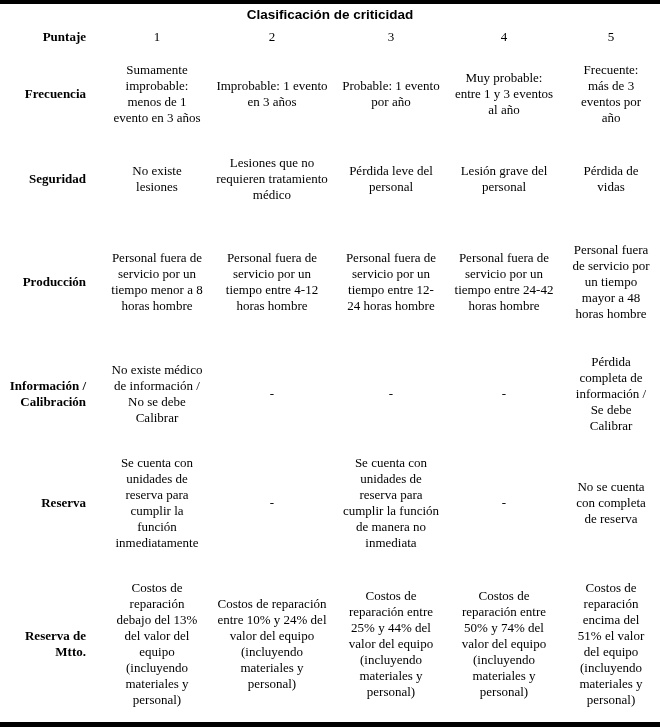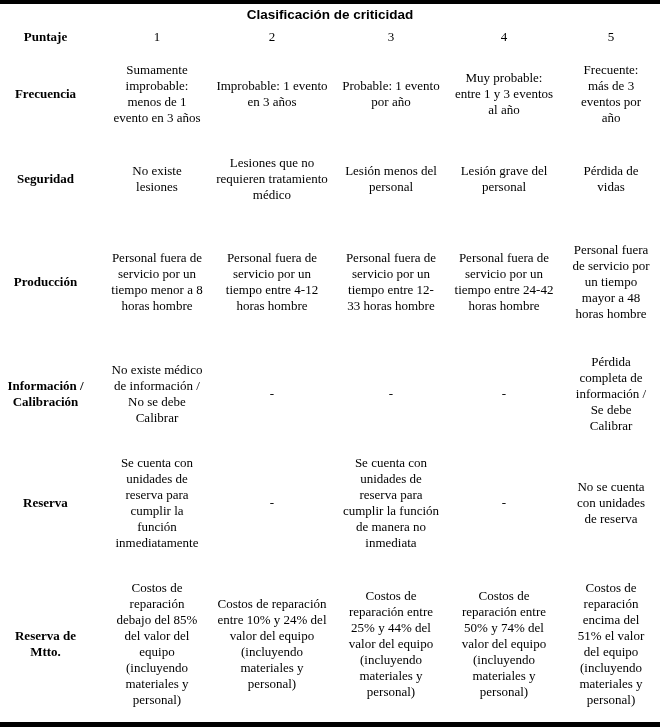--- a/index.html
+++ b/index.html
@@ -25,21 +25,21 @@
   td { vertical-align: middle; text-align: center; padding: 0; overflow: hidden; }
   td.title-cell {
     font-family: "Liberation Sans", "DejaVu Sans", sans-serif;
     font-weight: bold;
     font-size: 13.5px;
     text-align: center;
     vertical-align: middle;
   }
   td.lbl {
     font-weight: bold;
-    text-align: center;
+    text-align: right;
     padding-left: 5px;
     padding-right: 20px;
   }
   td.c1 { padding: 0 5px; }
   td.c2 { padding: 0 8px; }
   td.c3 { padding: 0 6px; }
   td.c4 { padding: 0 8px; }
   td.c5 { padding: 0 10px; }
   tr.r-title  { height: 24px; }
   tr.r-puntaje{ height: 22px; }
@@ -84,55 +84,55 @@
       <td class="c2">Improbable: 1 evento en 3 años</td>
       <td class="c3">Probable: 1 evento por año</td>
       <td class="c4">Muy probable: entre 1 y 3 eventos al año</td>
       <td class="c5">Frecuente: más de 3 eventos por año</td>
     </tr>
 
     <tr class="r-seg">
       <td class="lbl">Seguridad</td>
       <td class="c1">No existe lesiones</td>
       <td class="c2">Lesiones que no requieren tratamiento médico</td>
-      <td class="c3">Lesión menos del personal</td>
+      <td class="c3">Pérdida leve del personal</td>
       <td class="c4">Lesión grave del personal</td>
       <td class="c5">Pérdida de vidas</td>
     </tr>
 
     <tr class="r-prod">
       <td class="lbl">Producción</td>
       <td class="c1">Personal fuera de servicio por un tiempo menor a 8 horas hombre</td>
       <td class="c2">Personal fuera de servicio por un tiempo entre 4-12 horas hombre</td>
-      <td class="c3">Personal fuera de servicio por un tiempo entre 12-33 horas hombre</td>
+      <td class="c3">Personal fuera de servicio por un tiempo entre 12-24 horas hombre</td>
       <td class="c4">Personal fuera de servicio por un tiempo entre 24-42 horas hombre</td>
       <td class="c5">Personal fuera de servicio por un tiempo mayor a 48 horas hombre</td>
     </tr>
 
     <tr class="r-info">
       <td class="lbl">Información / Calibración</td>
       <td class="c1">No existe médico de información / No se debe Calibrar</td>
       <td class="c2">-</td>
       <td class="c3">-</td>
       <td class="c4">-</td>
       <td class="c5">Pérdida completa de información / Se debe Calibrar</td>
     </tr>
 
     <tr class="r-res">
       <td class="lbl">Reserva</td>
       <td class="c1">Se cuenta con unidades de reserva para cumplir la función inmediatamente</td>
       <td class="c2">-</td>
       <td class="c3">Se cuenta con unidades de reserva para cumplir la función de manera no inmediata</td>
       <td class="c4">-</td>
-      <td class="c5">No se cuenta con unidades de reserva</td>
+      <td class="c5">No se cuenta con completa de reserva</td>
     </tr>
 
     <tr class="r-cost">
       <td class="lbl">Reserva de Mtto.</td>
-      <td class="c1">Costos de reparación debajo del 85% del valor del equipo (incluyendo materiales y personal)</td>
+      <td class="c1">Costos de reparación debajo del 13% del valor del equipo (incluyendo materiales y personal)</td>
       <td class="c2">Costos de reparación entre 10% y 24% del valor del equipo (incluyendo materiales y personal)</td>
       <td class="c3">Costos de reparación entre 25% y 44% del valor del equipo (incluyendo materiales y personal)</td>
       <td class="c4">Costos de reparación entre 50% y 74% del valor del equipo (incluyendo materiales y personal)</td>
       <td class="c5">Costos de reparación encima del 51% el valor del equipo (incluyendo materiales y personal)</td>
     </tr>
   </tbody>
     </table>
 </div>
 
 </body></html>

